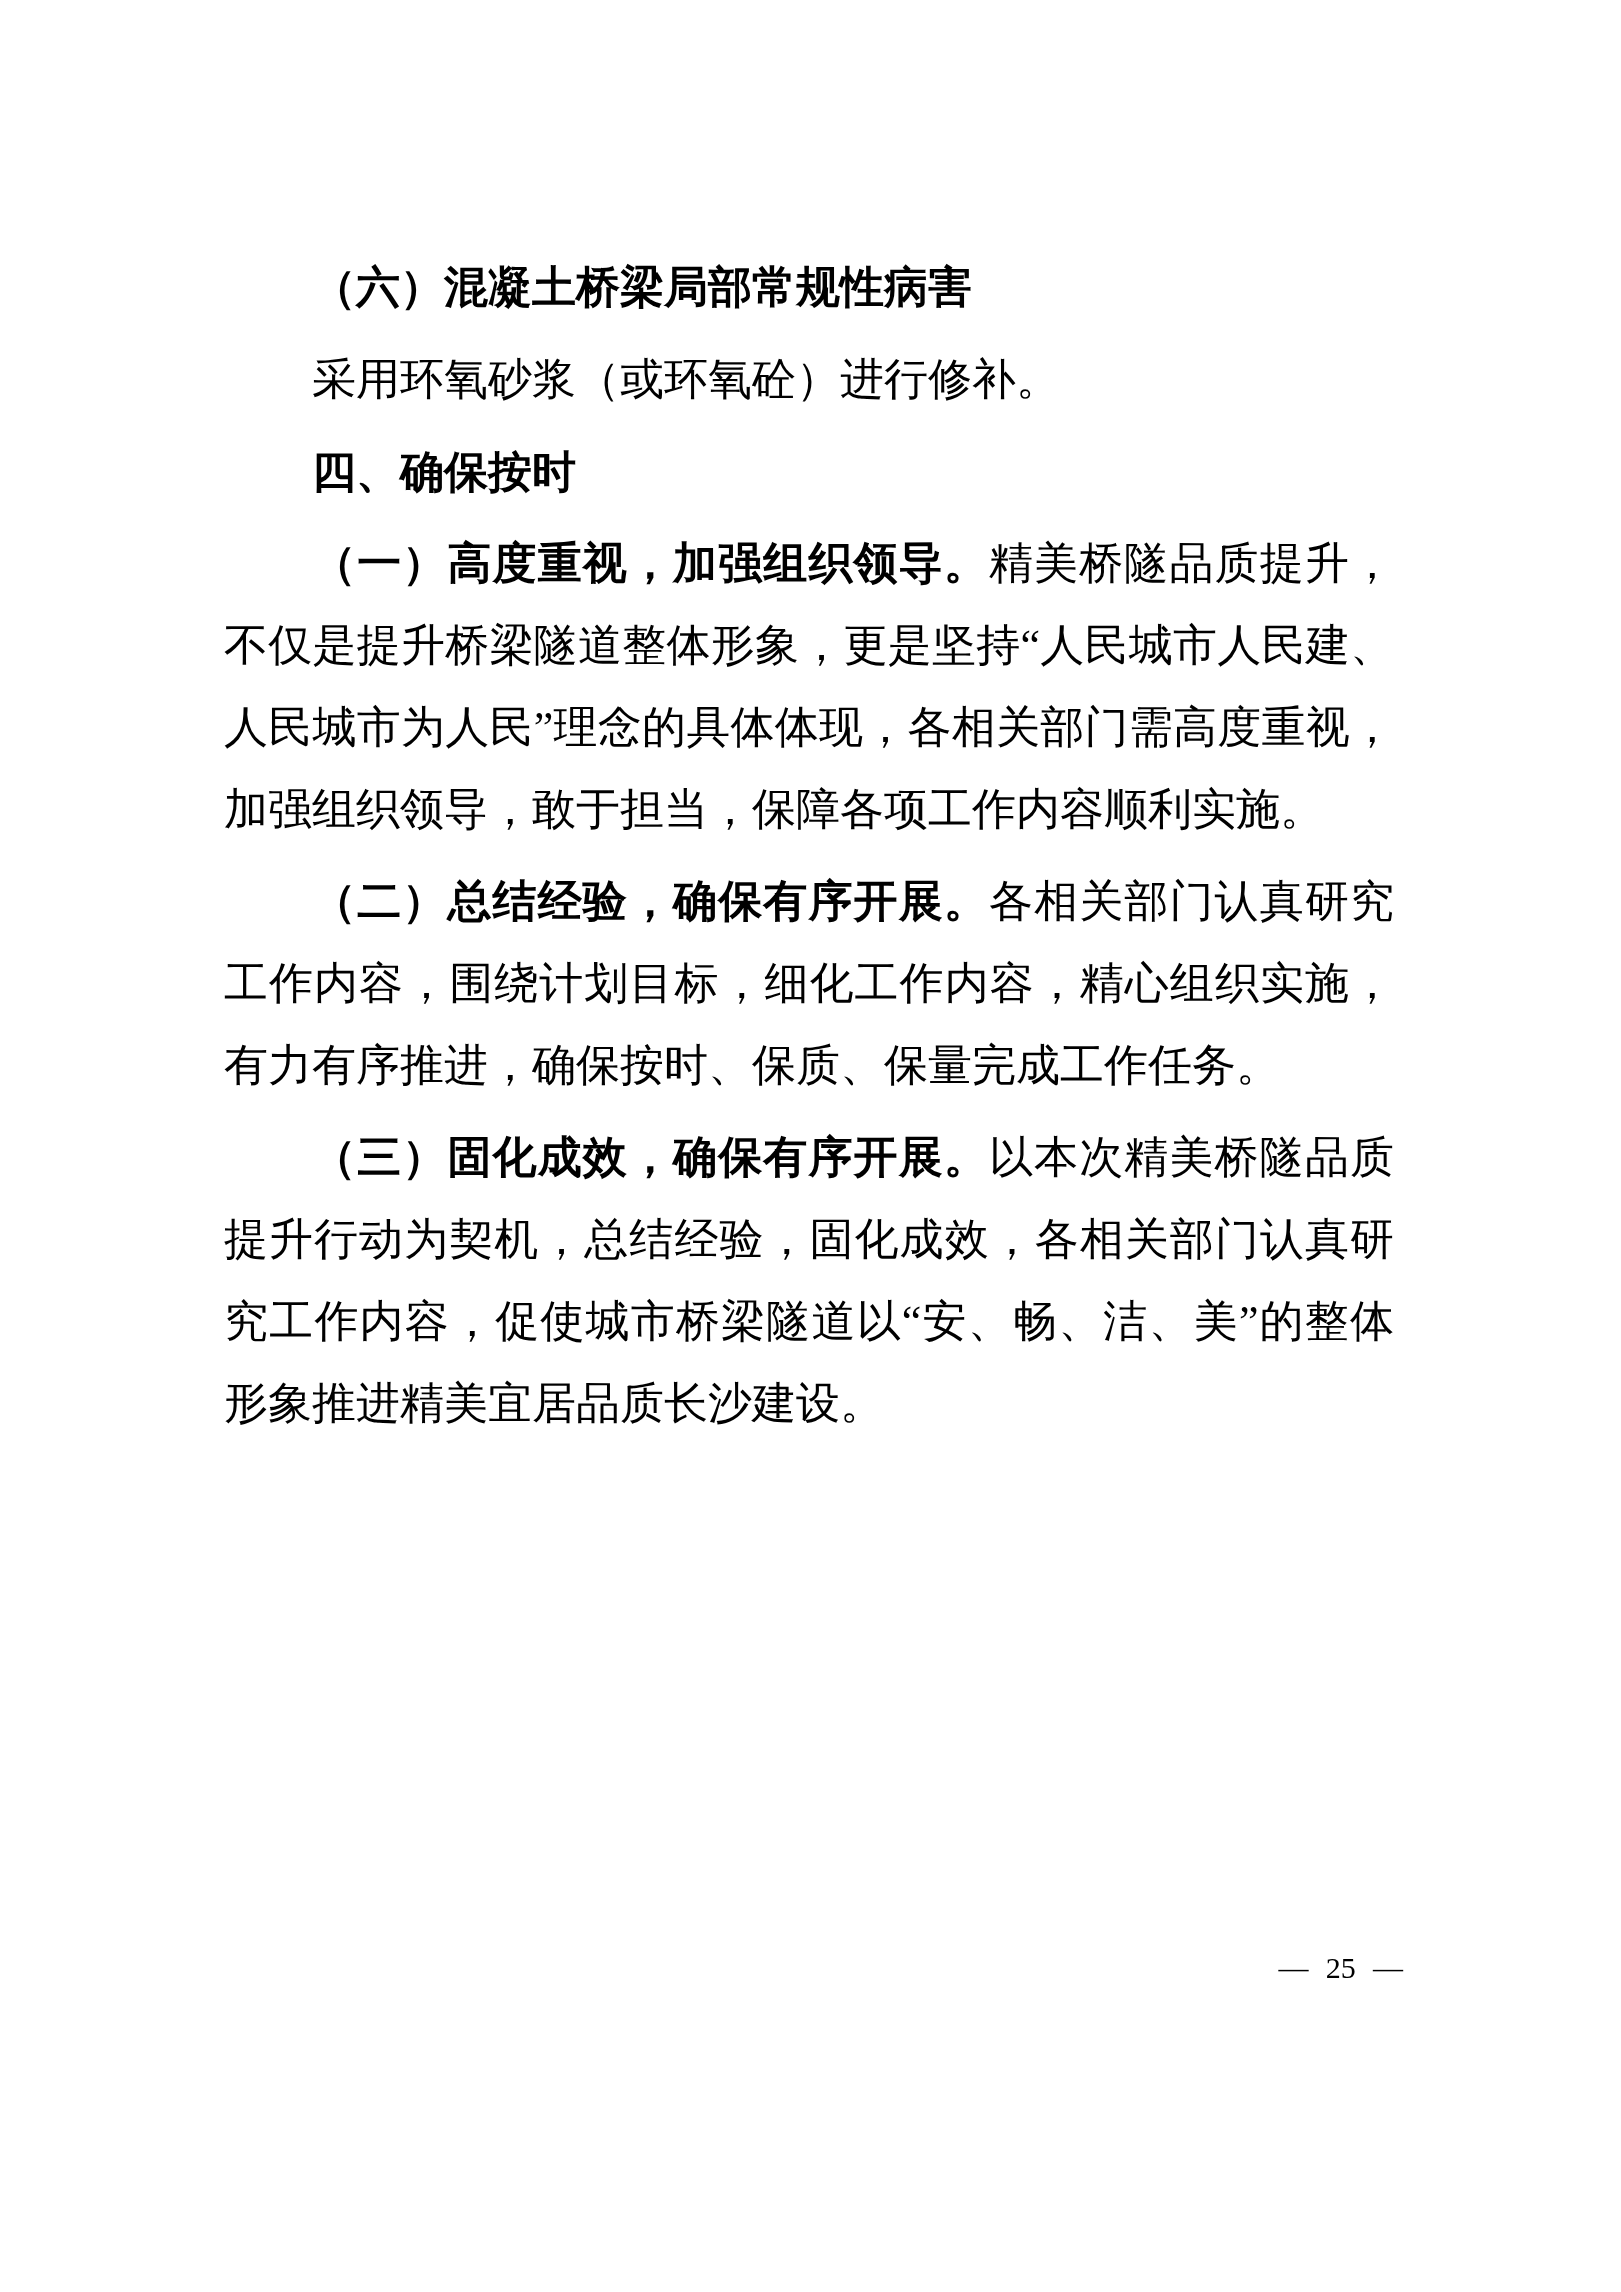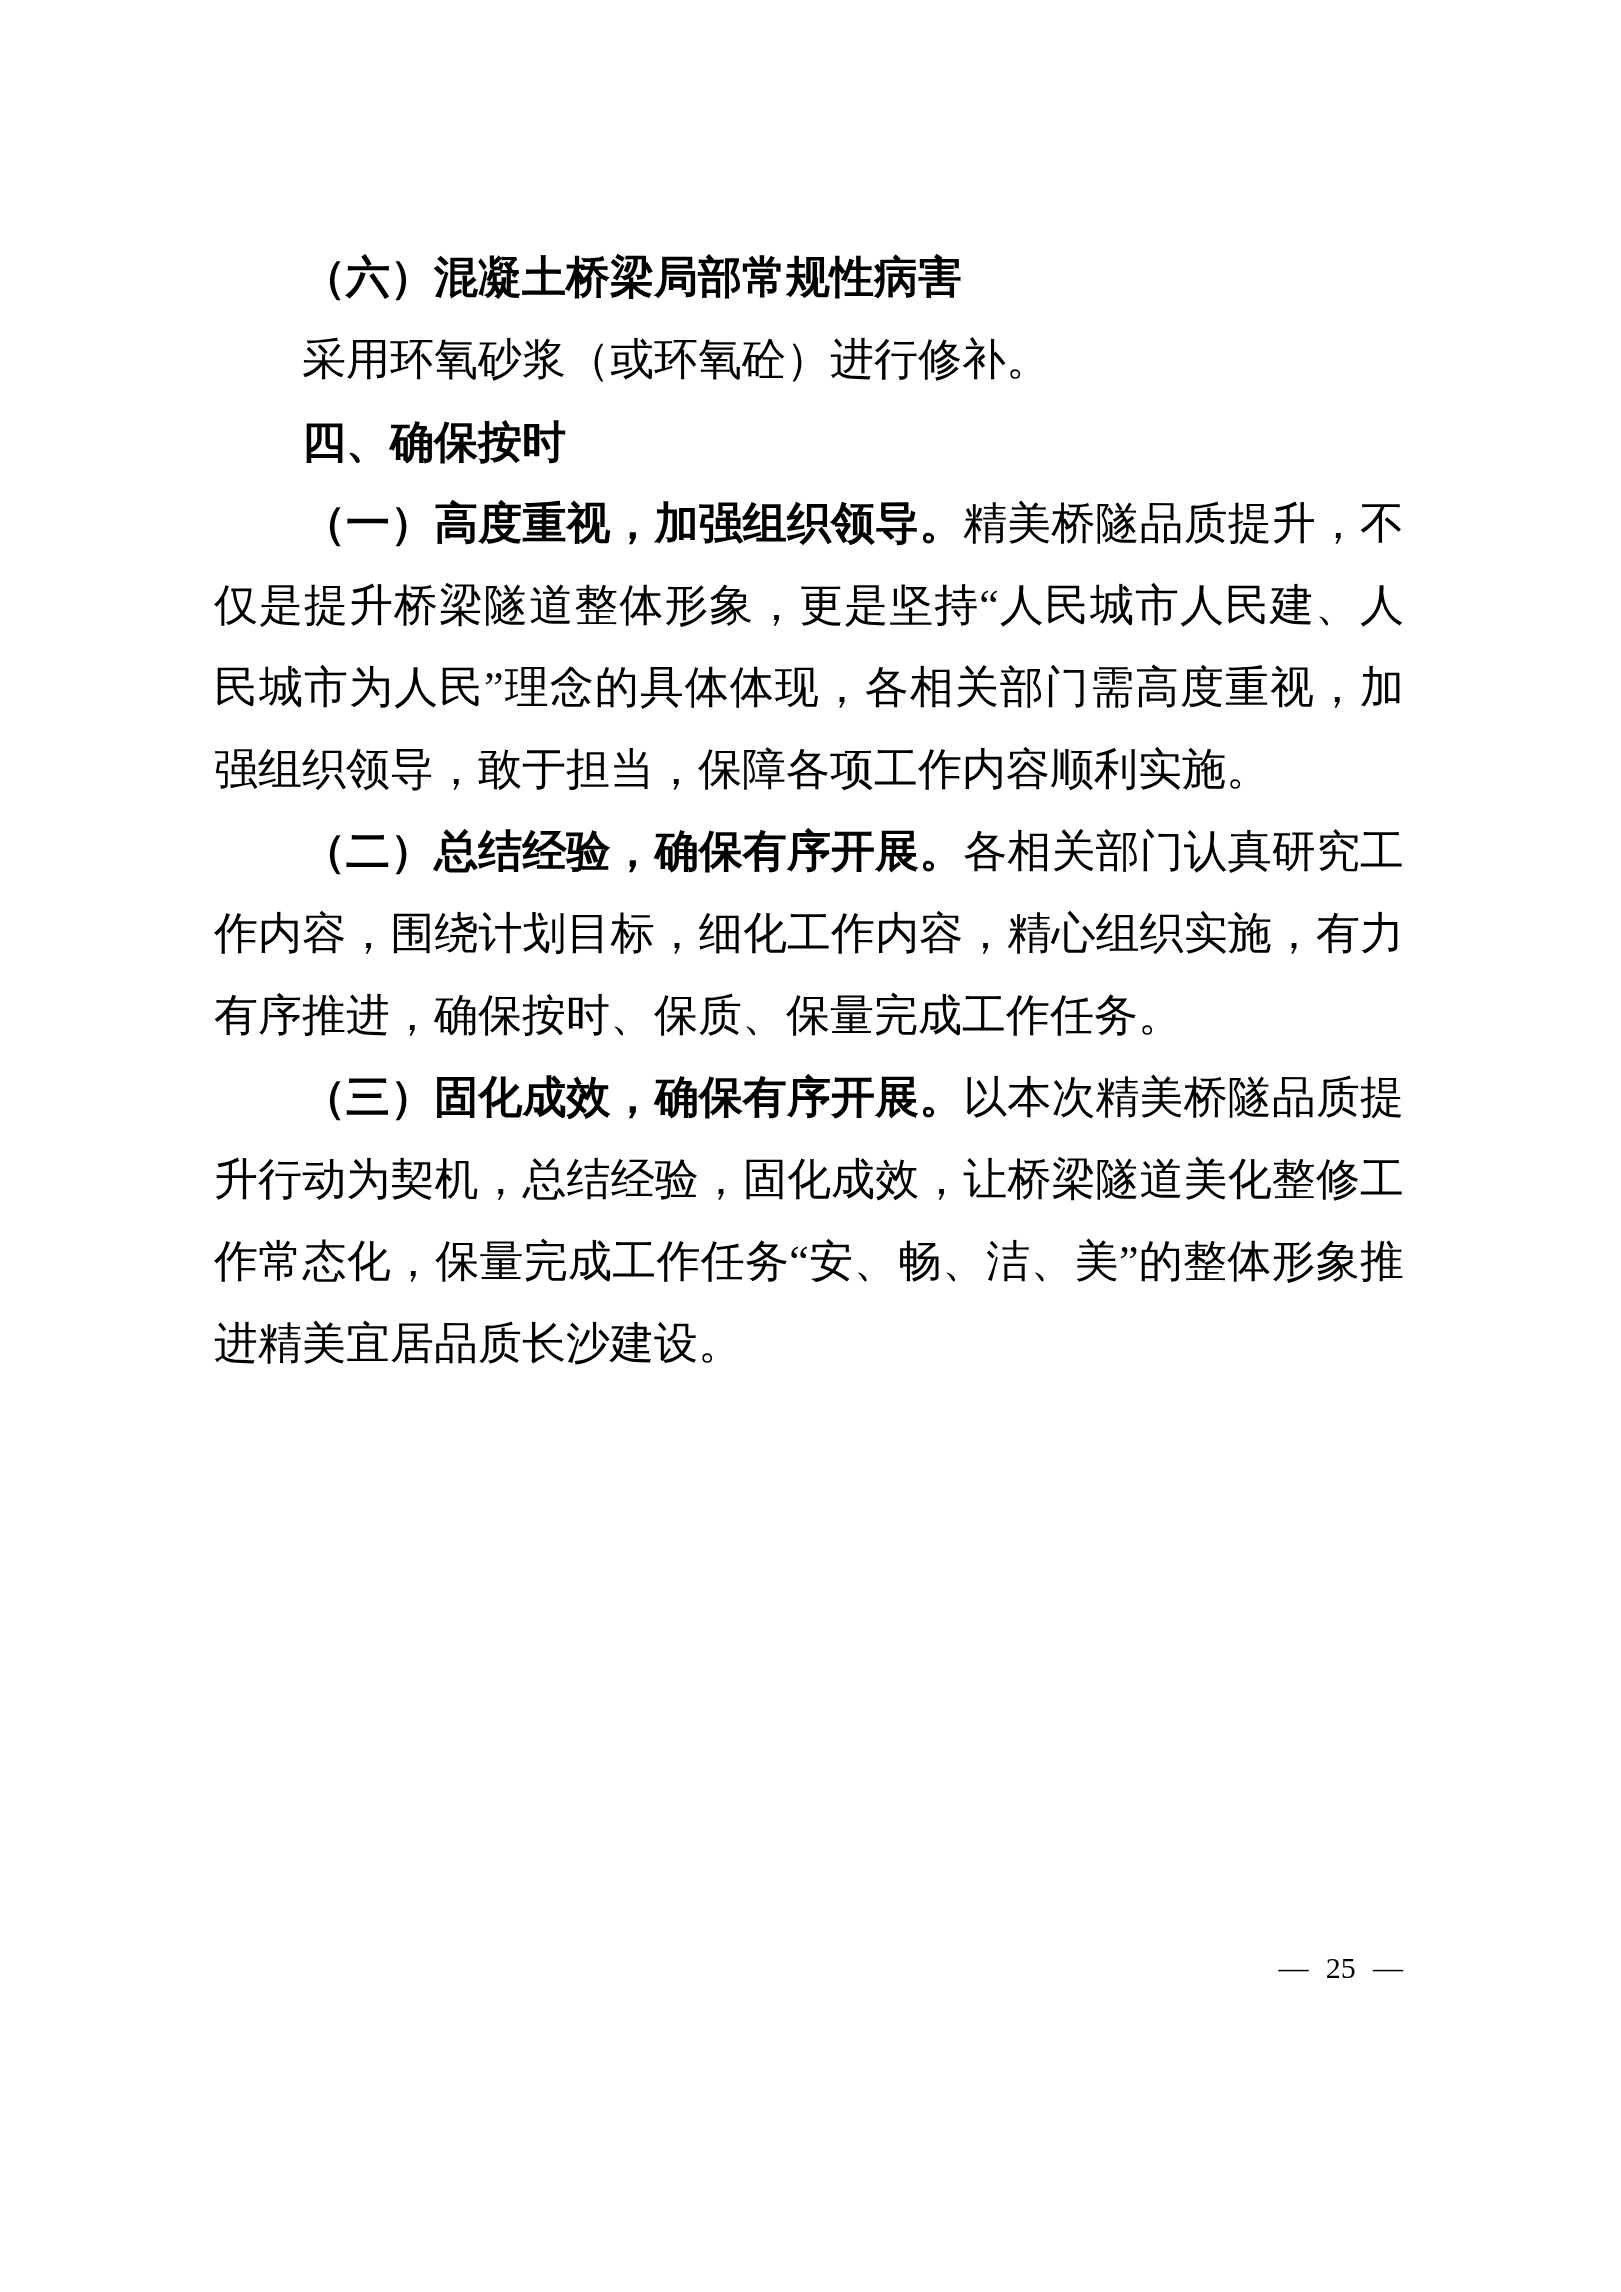--- a/index.html
+++ b/index.html
@@ -14,21 +14,21 @@
     background: #ffffff;
     overflow: hidden;
   }
   .content {
     position: absolute;
     left: 214px;
     top: 237px;
     width: 1190px;
   }
   .para {
-    margin: 0;
+    margin: 10px;
     padding: 0;
     font-size: 44px;
     line-height: 82px;
     color: #000000;
     text-align: justify;
     text-indent: 2em;
     font-family: "Liberation Serif", "DejaVu Serif", serif;
     letter-spacing: 0px;
   }
   .kai-bold {
@@ -62,19 +62,19 @@
     <p class="para kai-bold">（六）混凝土桥梁局部常规性病害</p>
 
     <p class="para">采用环氧砂浆（或环氧砼）进行修补。</p>
 
     <p class="para hei-bold">四、确保按时</p>
 
     <p class="para"><span class="lead">（一）高度重视，加强组织领导。</span><span>精美桥隧品质提升，不仅是提升桥梁隧道整体形象，更是坚持“人民城市人民建、人民城市为人民”理念的具体体现，各相关部门需高度重视，加强组织领导，敢于担当，保障各项工作内容顺利实施。</span></p>
 
     <p class="para"><span class="lead">（二）总结经验，确保有序开展。</span><span>各相关部门认真研究工作内容，围绕计划目标，细化工作内容，精心组织实施，有力有序推进，确保按时、保质、保量完成工作任务。</span></p>
 
-    <p class="para"><span class="lead">（三）固化成效，确保有序开展。</span><span>以本次精美桥隧品质提升行动为契机，总结经验，固化成效，让桥梁隧道美化整修工作常态化，保量完成工作任务“安、畅、洁、美”的整体形象推进精美宜居品质长沙建设。</span></p>
+    <p class="para"><span class="lead">（三）固化成效，确保有序开展。</span><span>以本次精美桥隧品质提升行动为契机，总结经验，固化成效，各相关部门认真研究工作内容，促使城市桥梁隧道以“安、畅、洁、美”的整体形象推进精美宜居品质长沙建设。</span></p>
 
   </div>
 
   <div class="page-number">— 25 —</div>
 </div>
 
 
 </body></html>

